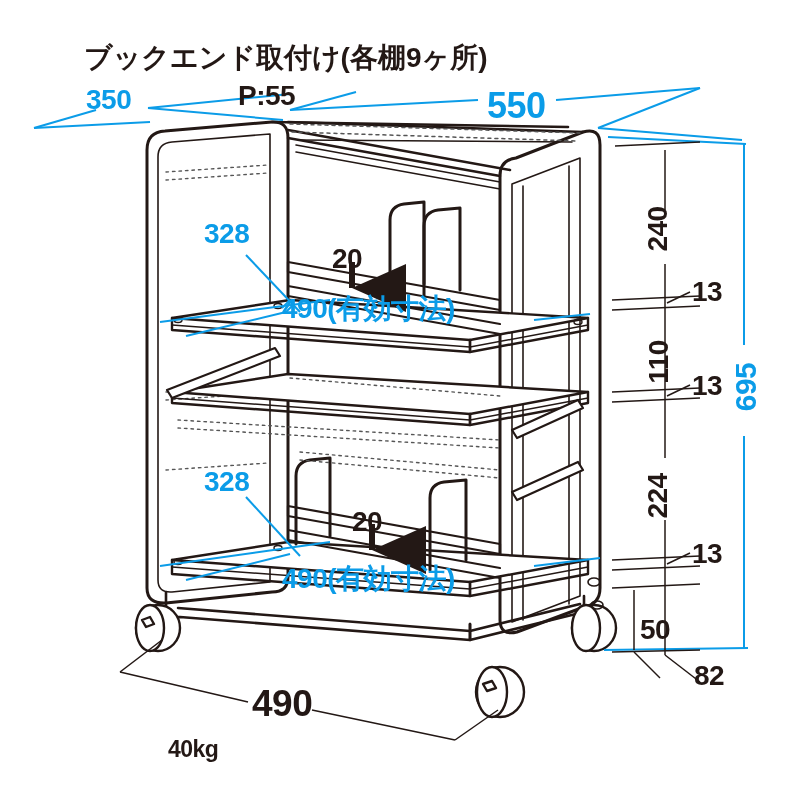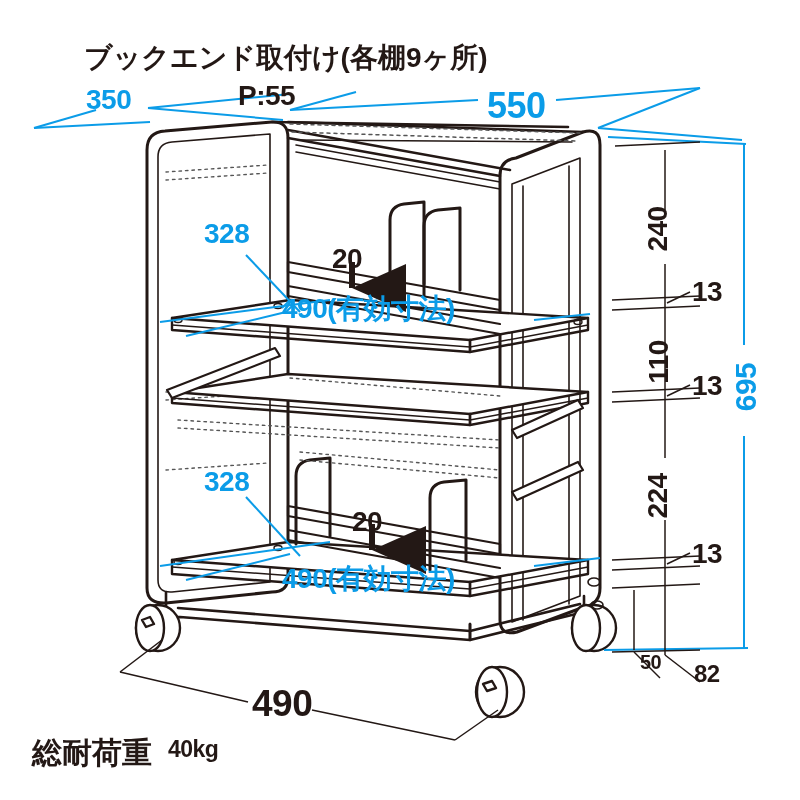--- a/index.html
+++ b/index.html
@@ -295,22 +295,21 @@
 <div class="lbl num dark rot" style="left:637px;top:348px;font-size:28px;transform:rotate(-90deg);">110</div>
 
 <div class="lbl num dark" style="left:692px;top:372px;font-size:28px;">13</div>
 
 <div class="lbl num dark rot" style="left:635px;top:482px;font-size:28px;transform:rotate(-90deg);">224</div>
 
 <div class="lbl num dark" style="left:692px;top:540px;font-size:28px;">13</div>
 
 <div class="lbl num blue rot" style="left:722px;top:372px;font-size:30px;transform:rotate(-90deg);">695</div>
 
-<div class="lbl num dark" style="left:640px;top:652px;font-size:20px;">50</div>
-
-<div class="lbl num dark" style="left:694px;top:662px;font-size:24px;">82</div>
+<div class="lbl num dark" style="left:640px;top:616px;font-size:28px;">50</div>
+
+<div class="lbl num dark" style="left:694px;top:662px;font-size:28px;">82</div>
 
 <div class="lbl num dark" style="left:252px;top:685px;font-size:37px;">490</div>
 
-<div class="lbl jp dark" style="left:32px;top:738px;font-size:30px;">総耐荷重</div>
 <div class="lbl num dark" style="left:168px;top:738px;font-size:23px;">40kg</div>
 
 </div>
 
 </body></html>

